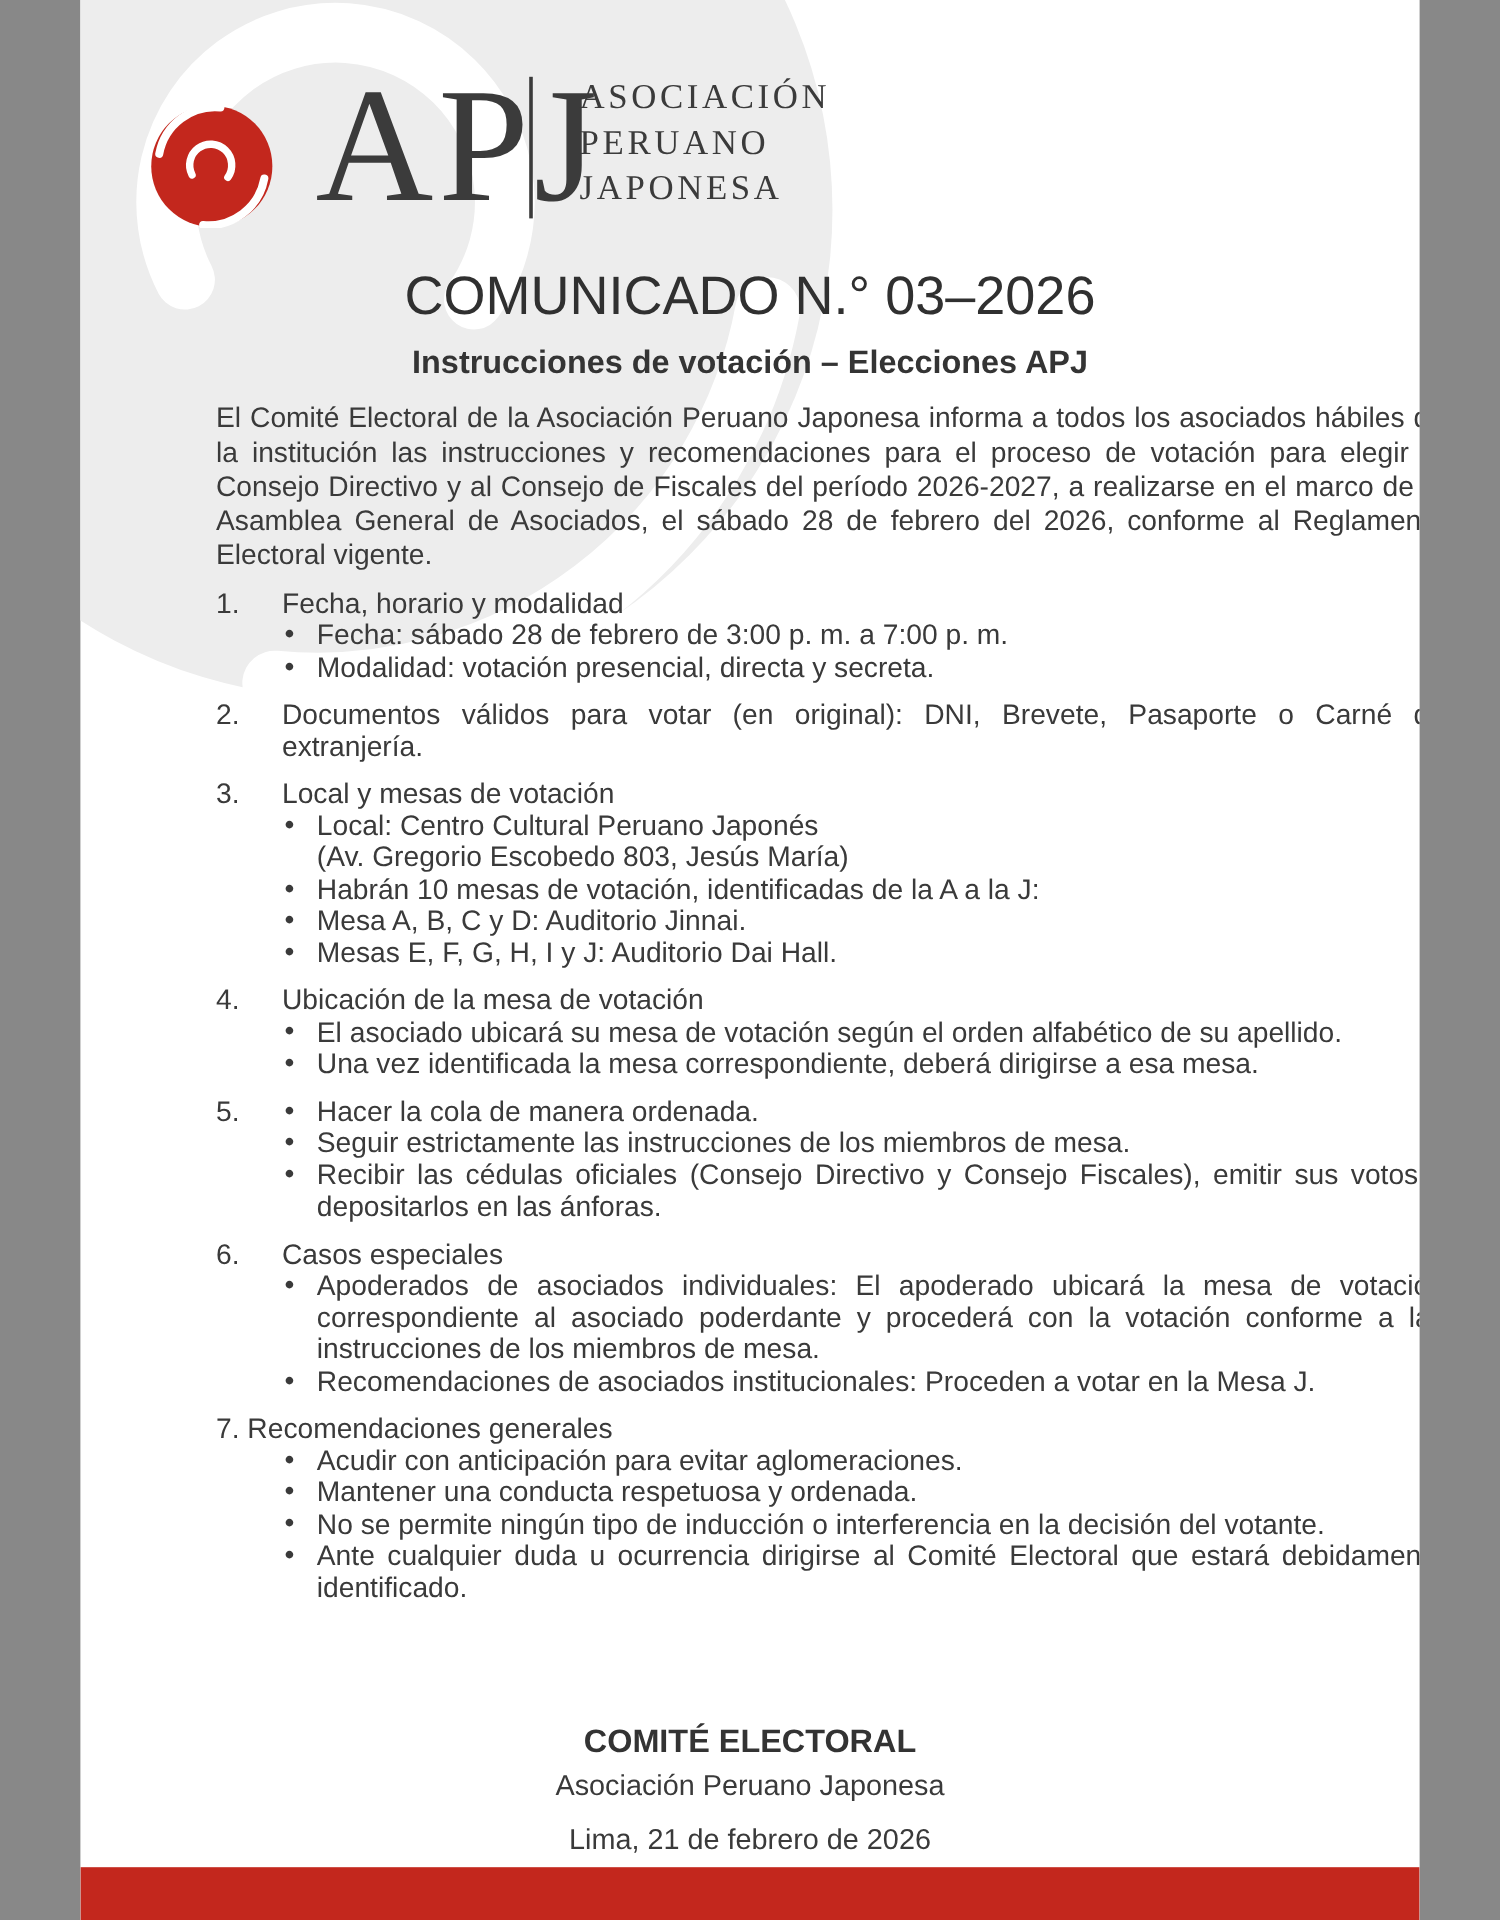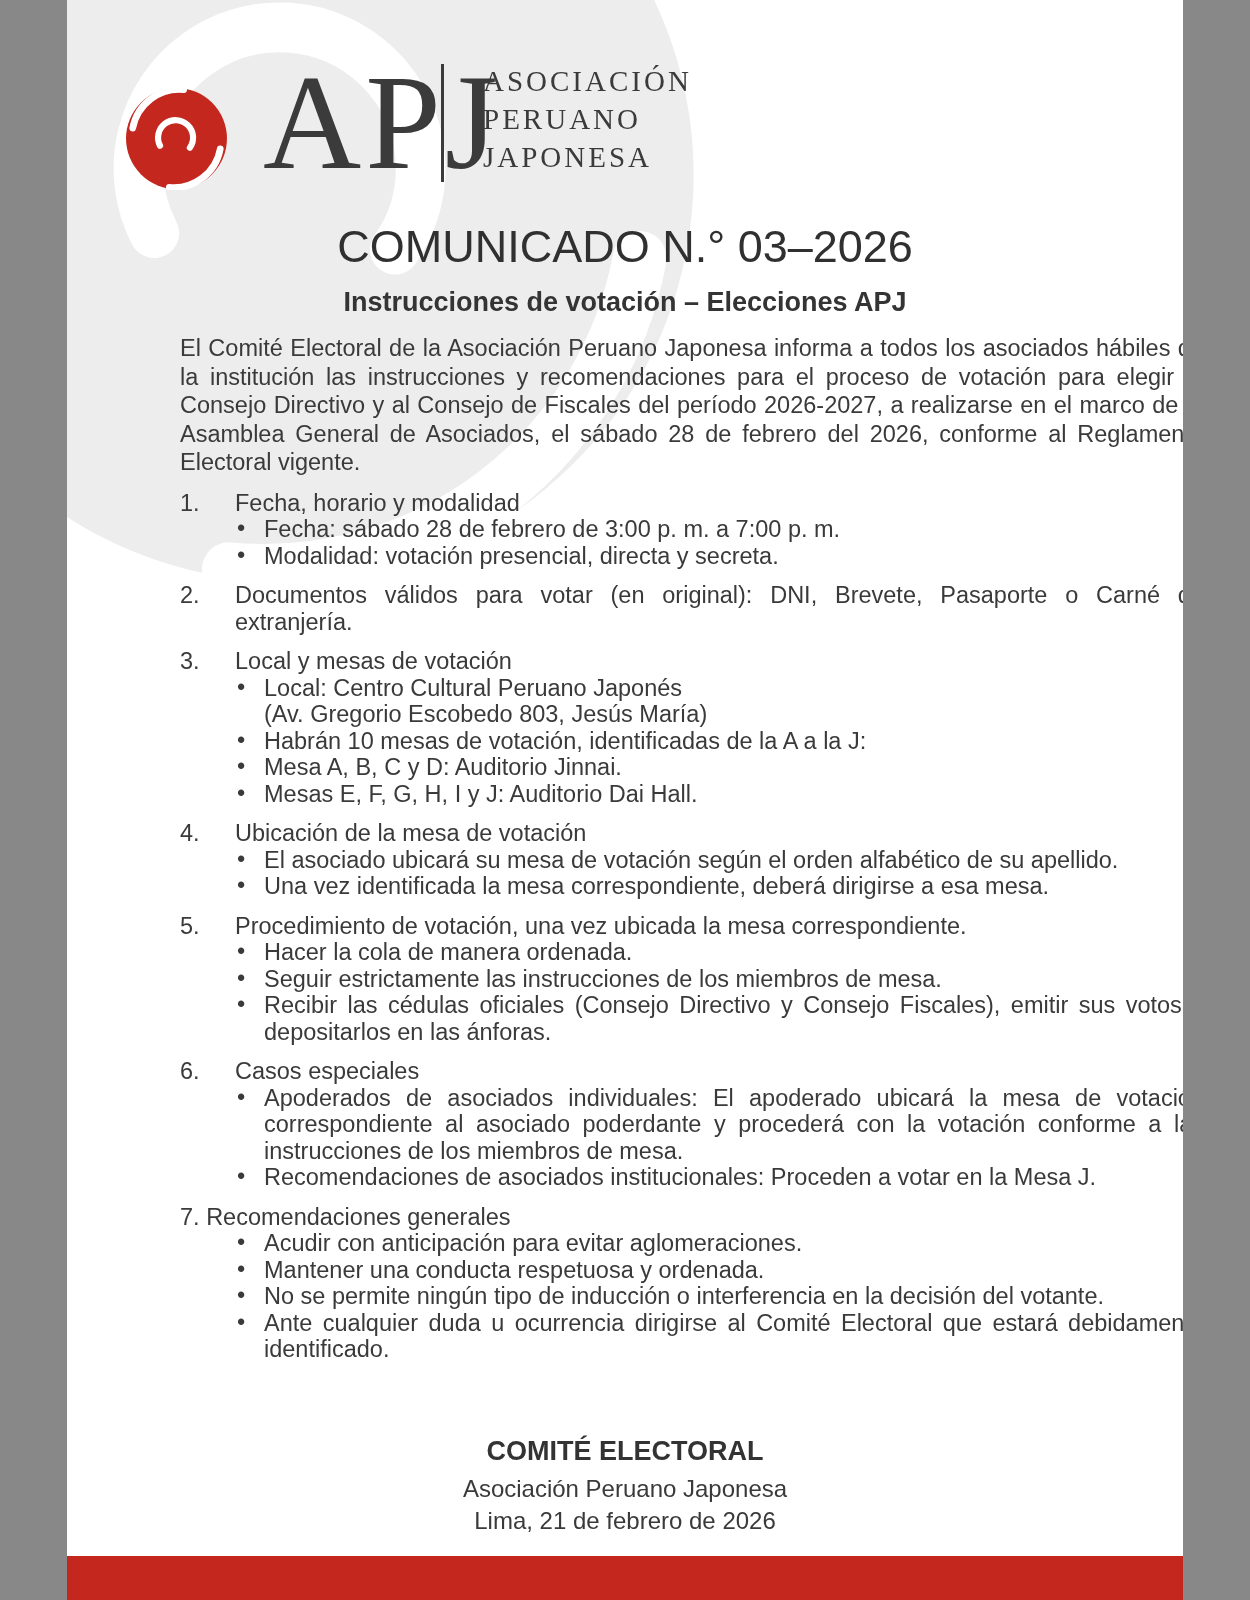--- a/index.html
+++ b/index.html
@@ -65,21 +65,21 @@
   .section.flush .bullets{margin-left:55px;}
   .bullet{position:relative;padding-left:29px;}
   .bullet .marker{position:absolute;left:2px;top:-1px;}
   
   .signature{
     position:absolute;left:0;top:1436px;width:100%;
     text-align:center;
   }
   .sig-1{font-size:27px;font-weight:bold;color:#333333;}
   .sig-2{font-size:24px;margin-top:8px;}
-  .sig-3{font-size:24px;margin-top:4px;}
+  .sig-3{font-size:24px;margin-top:17px;}
   
   .footer-bar{
     position:absolute;left:0;bottom:0;
     width:100%;height:44px;
     background:#c3271d;
   }
 </style>
 </head>
 <body>
 
@@ -152,21 +152,20 @@
     <span class="num">4.</span>
     <div class="heading">Ubicación de la mesa de votación</div>
     <div class="bullets">
             <div class="bullet"><span class="marker">•</span><span class="btext">El asociado ubicará su mesa de votación según el orden alfabético de su apellido.</span></div>
             <div class="bullet"><span class="marker">•</span><span class="btext">Una vez identificada la mesa correspondiente, deberá dirigirse a esa mesa.</span></div>
           </div>
   </div>
 
   <div class="section">
     <span class="num">5.</span>
-    <div class="heading">Procedimiento de votación, una vez ubicada la mesa correspondiente.</div>
     <div class="bullets">
             <div class="bullet"><span class="marker">•</span><span class="btext">Hacer la cola de manera ordenada.</span></div>
             <div class="bullet"><span class="marker">•</span><span class="btext">Seguir estrictamente las instrucciones de los miembros de mesa.</span></div>
             <div class="bullet"><span class="marker">•</span><span class="btext">Recibir las cédulas oficiales (Consejo Directivo y Consejo Fiscales), emitir sus votos y depositarlos en las ánforas.</span></div>
           </div>
   </div>
 
   <div class="section">
     <span class="num">6.</span>
     <div class="heading">Casos especiales</div>

